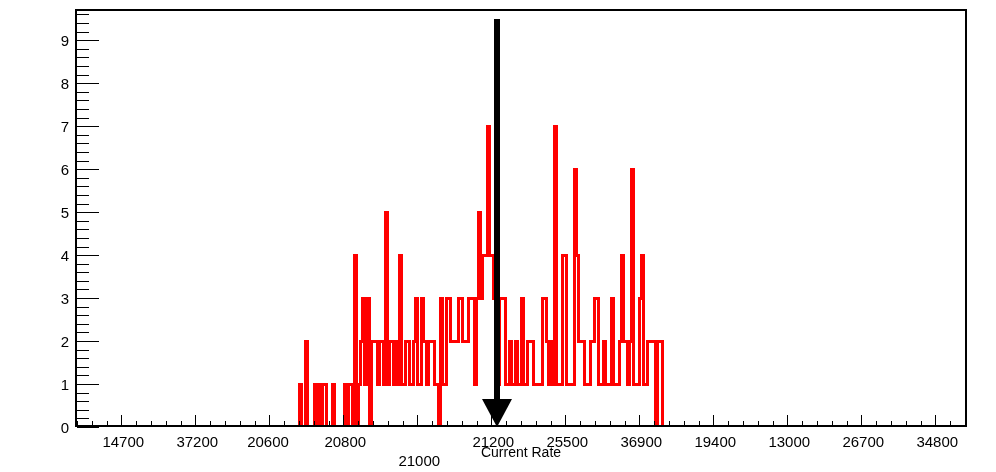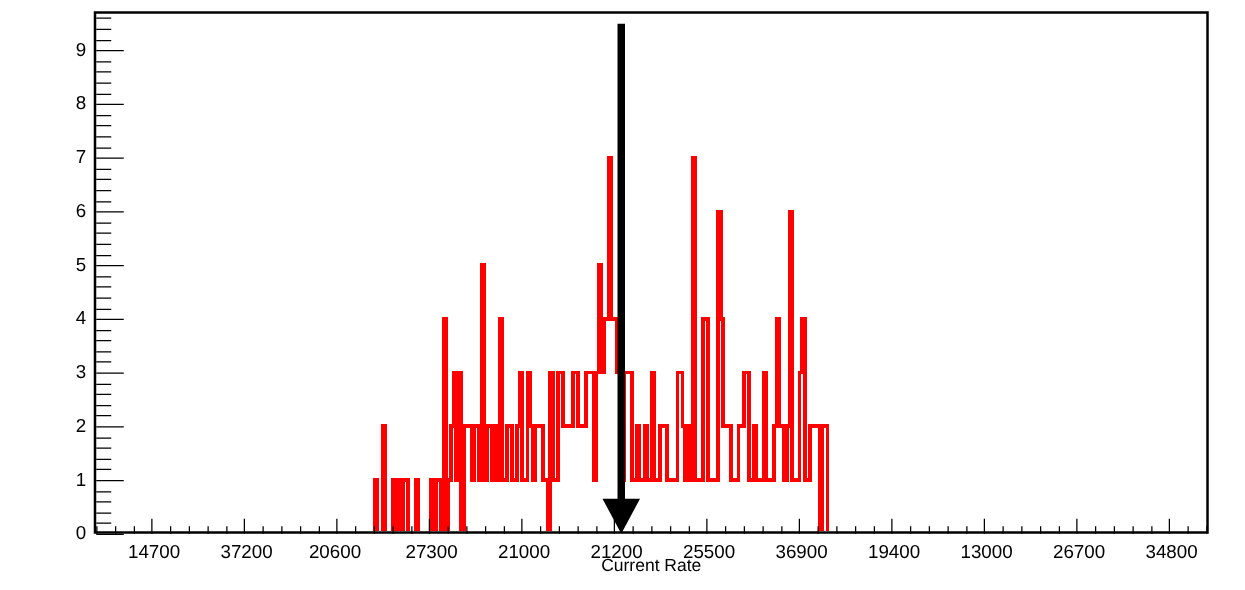--- a/index.html
+++ b/index.html
@@ -162,22 +162,22 @@
       <div class="tick" style="left: 77px; top: 48.8182px; width: 12px; height: 1px;"></div>
       <div class="tick" style="left: 77px; top: 40.2231px; width: 22px; height: 1px;"></div>
       <div class="tick" style="left: 77px; top: 31.6281px; width: 12px; height: 1px;"></div>
       <div class="tick" style="left: 77px; top: 23.0331px; width: 12px; height: 1px;"></div>
       <div class="tick" style="left: 77px; top: 14.438px; width: 12px; height: 1px;"></div>
     </div>
   <div id="labels-x">
       <div class="xlab" style="left: 123.25px; top: 433px;">14700</div>
       <div class="xlab" style="left: 197.25px; top: 433px;">37200</div>
       <div class="xlab" style="left: 268px; top: 433px;">20600</div>
-      <div class="xlab" style="left: 345.25px; top: 433px;">27300</div>
-      <div class="xlab" style="left: 419.25px; top: 433px;">21000</div>
+      <div class="xlab" style="left: 345.25px; top: 433px;">20800</div>
+      <div class="xlab" style="left: 419.25px; top: 452px;">21000</div>
       <div class="xlab" style="left: 493.25px; top: 433px;">21200</div>
       <div class="xlab" style="left: 567.25px; top: 433px;">25500</div>
       <div class="xlab" style="left: 641.25px; top: 433px;">36900</div>
       <div class="xlab" style="left: 715.25px; top: 433px;">19400</div>
       <div class="xlab" style="left: 789.25px; top: 433px;">13000</div>
       <div class="xlab" style="left: 863.25px; top: 433px;">26700</div>
       <div class="xlab" style="left: 937.25px; top: 433px;">34800</div>
     </div>
   <div id="labels-y">
       <div class="ylab" style="right: 927px; top: 427px;">0</div>

